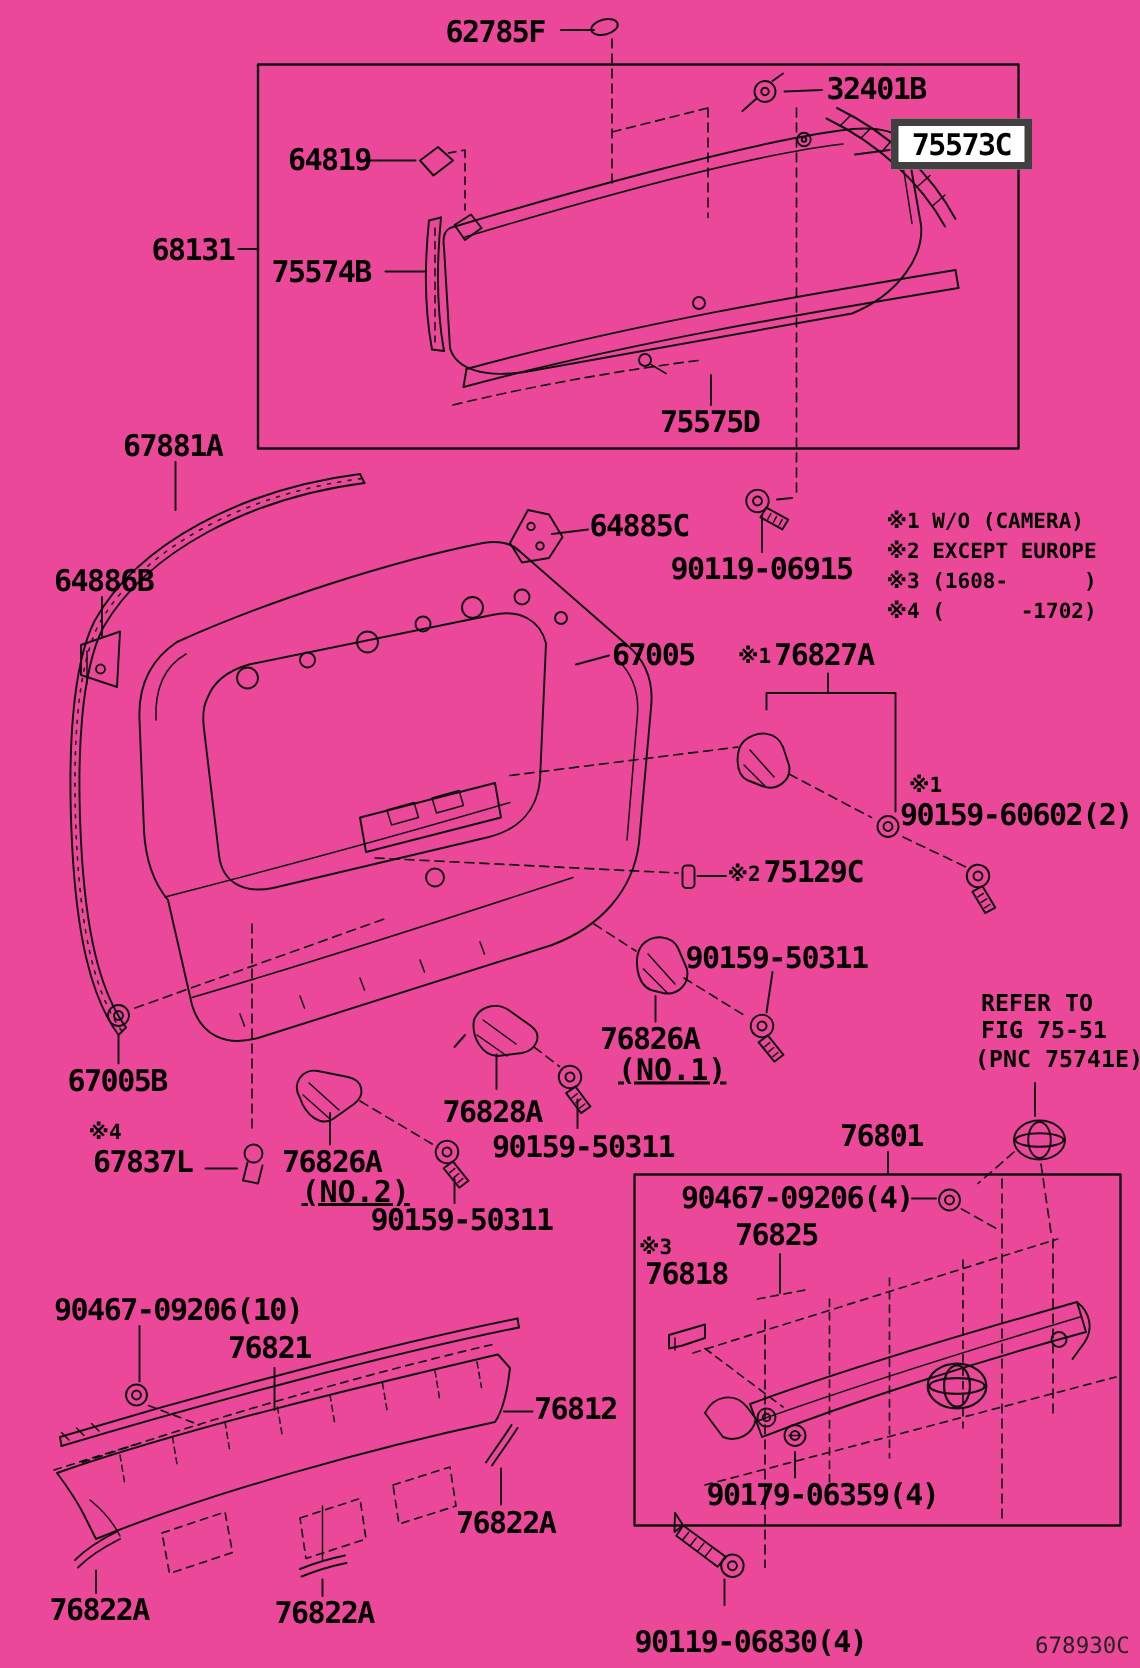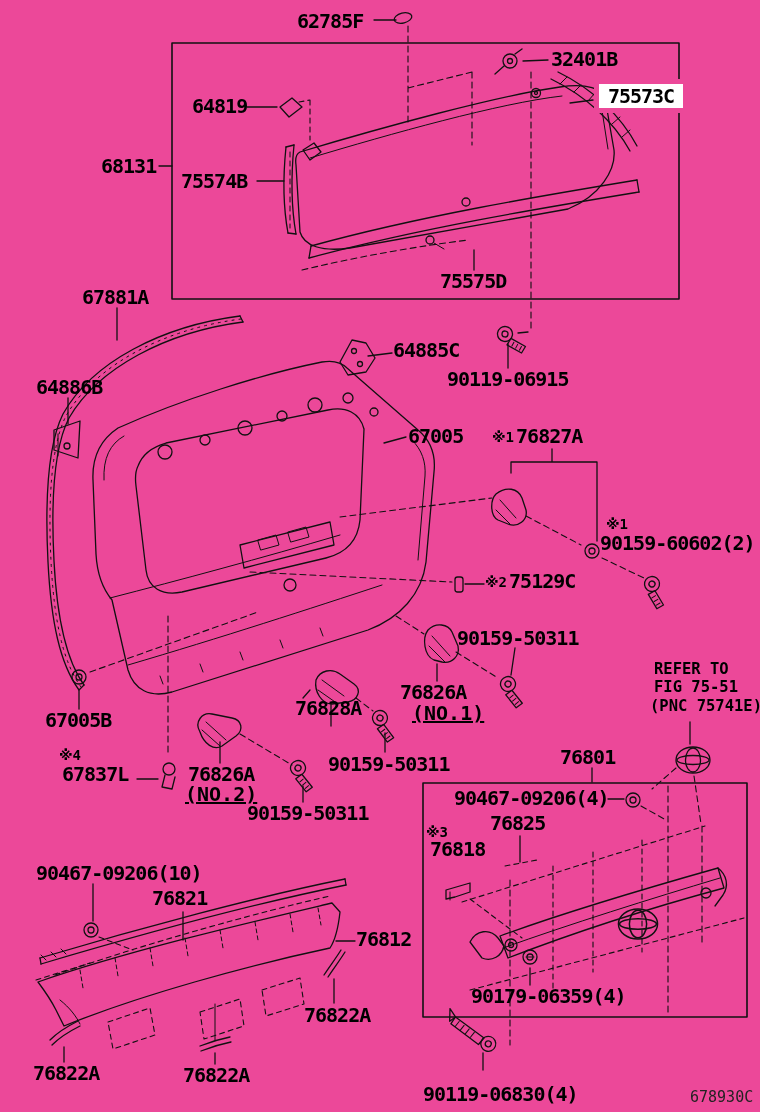--- a/index.html
+++ b/index.html
@@ -14,21 +14,21 @@
   }
   .lbl .px { font-size:14px; letter-spacing:0; margin-right:2px; vertical-align:1px; }
   .s   { font-size:20px; letter-spacing:0;text-decoration:underline; }
   .m   { font-size:14px; letter-spacing:0; }
   .ref { font-size:15.5px; letter-spacing:0;margin-left:16px; }
   .notes { position:absolute; color:#000; }
   .note { font-size:14px; font-weight:bold; line-height:20px; white-space:pre; }
   .figcode { position:absolute; font-size:15px; color:#222; font-weight:normal; letter-spacing:0; }
   #hl-box {
     position:absolute; left:594px; top:79px; width:84px; height:24px;
-    border:5px solid #ec4899; background:#fff;
+    border:5px solid #404040; background:#fff;
     display:flex; align-items:center; justify-content:center;
   }
   #hl-box span { font-size:20px; font-weight:bold; letter-spacing:-1px; color:#000; }
 </style>
 </head>
 <body>
 
 <div id="shot">
 
 <svg class="art" width="760" height="1112" viewBox="0 0 760 1112">
@@ -279,37 +279,43 @@
 <div class="lbl m" style="left:606px;top:517px">※1</div>
 <div class="lbl" style="left:600px;top:533px">90159-60602(2)</div>
 <div class="lbl" style="left:485px;top:571px"><span class="px">※2</span><span>75129C</span></div>
 <div class="lbl" style="left:457px;top:628px">90159-50311</div>
 <div class="lbl" style="left:400px;top:682px">76826A</div>
 <div class="lbl s" style="left:412px;top:703px">(NO.1)</div>
 <div class="lbl ref" style="left:638px;top:662px">REFER TO</div>
 <div class="lbl ref" style="left:638px;top:680px">FIG 75-51</div>
 <div class="lbl ref" style="left:634px;top:699px">(PNC 75741E)</div>
 <div class="lbl" style="left:45px;top:710px">67005B</div>
-<div class="lbl" style="left:295px;top:698px">76828A</div>
+<div class="lbl" style="left:295px;top:731px">76828A</div>
 <div class="lbl" style="left:328px;top:754px">90159-50311</div>
 <div class="lbl m" style="left:59px;top:748px">※4</div>
 <div class="lbl" style="left:62px;top:764px">67837L</div>
 <div class="lbl" style="left:188px;top:764px">76826A</div>
-<div class="lbl s" style="left:185px;top:784px">(NO.2)</div>
+<div class="lbl s" style="left:201px;top:784px">(NO.2)</div>
 <div class="lbl" style="left:247px;top:803px">90159-50311</div>
 <div class="lbl" style="left:560px;top:747px">76801</div>
 <div class="lbl" style="left:454px;top:788px">90467-09206(4)</div>
 <div class="lbl" style="left:490px;top:813px">76825</div>
 <div class="lbl m" style="left:426px;top:825px">※3</div>
 <div class="lbl" style="left:430px;top:839px">76818</div>
 <div class="lbl" style="left:36px;top:863px">90467-09206(10)</div>
 <div class="lbl" style="left:152px;top:888px">76821</div>
 <div class="lbl" style="left:356px;top:929px">76812</div>
 <div class="lbl" style="left:304px;top:1005px">76822A</div>
 <div class="lbl" style="left:33px;top:1063px">76822A</div>
 <div class="lbl" style="left:183px;top:1065px">76822A</div>
 <div class="lbl" style="left:471px;top:986px">90179-06359(4)</div>
 <div class="lbl" style="left:423px;top:1084px">90119-06830(4)</div>
 
+<div class="notes" style="left:591px;top:338px">
+  <div class="note">※1 W/O (CAMERA)</div>
+  <div class="note">※2 EXCEPT EUROPE</div>
+  <div class="note">※3 (1608-      )</div>
+  <div class="note">※4 (      -1702)</div>
+</div>
 
 <div class="figcode" style="left:690px;top:1088px">678930C</div>
 
 </div>
 
 </body></html>

